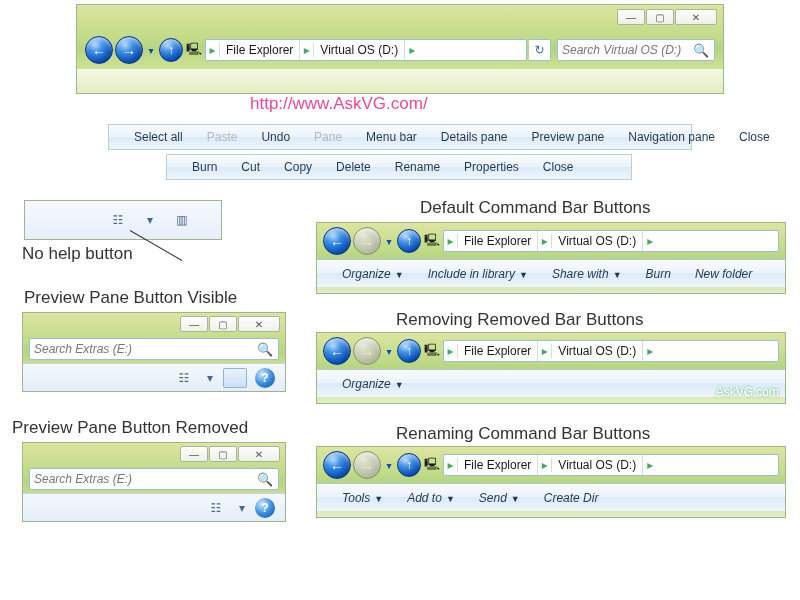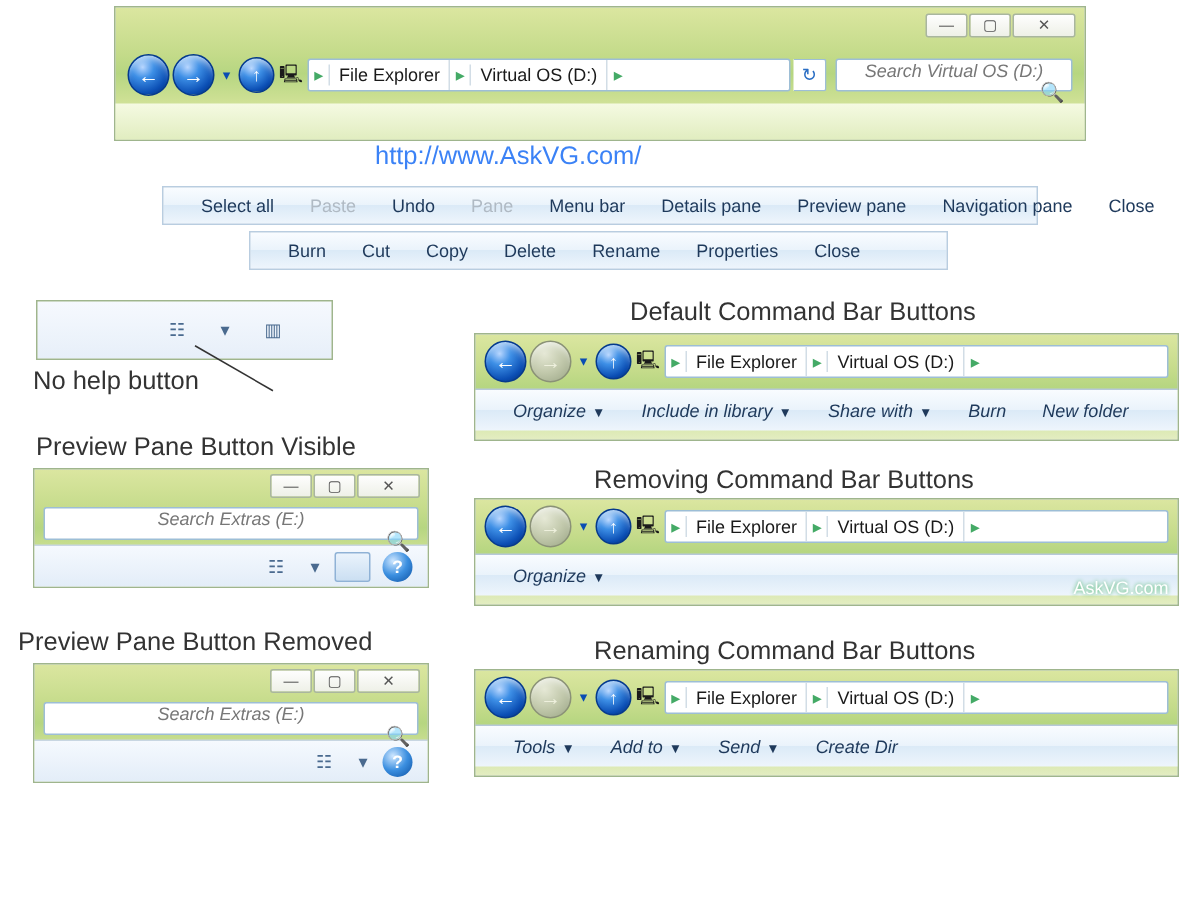--- a/index.html
+++ b/index.html
@@ -32,21 +32,21 @@
     color:#0a4db3; font-size:10px;
   }
   .breadcrumb {
     background:#fff; border:1px solid #9dbed6; height:22px; display:flex; align-items:center;
     border-radius:2px; overflow:hidden;
   }
   .bc-seg { padding:12px 6px; height:100%; display:flex; align-items:center; border-right:1px solid #d2dde6; white-space:nowrap;}
   .bc-sep { width:14px; text-align:center; color:#4a6; border-right:1px solid #d2dde6;}
   .searchbox {
     background:#fff; border:1px solid #9dbed6; height:22px; display:flex; align-items:center;
-    border-radius:2px; padding:0 4px; color:#777; font-style:italic;flex-direction:column;
+    border-radius:2px; padding:0 4px; color:#777; font-style:italic;
   }
   .searchbox .mag { margin-left:auto; color:#2a6ec4; font-style:normal; font-size:13px; }
   .refresh {
     width:22px; height:22px; border:1px solid #9dbed6; border-left:none; background:#fff;
     display:flex; align-items:center; justify-content:center; color:#2a6ec4; border-radius:0 2px 2px 0;
   }
 
   
   .cmd-bar {
     background: linear-gradient(#f9fcff,#eaf3fb 49%,#dbeaf7 50%,#eef5fc);
@@ -68,21 +68,21 @@
   
 
   
   #top-window { left:76px; top:4px; width:648px; height:90px; }
   #top-window .title-area { height:26px; display:flex; justify-content:flex-end; align-items:flex-start; padding:4px 6px 0 0;}
   #top-window .addr-row { height:38px; display:flex; align-items:center; padding:0 8px; gap:2px;}
   #top-window .breadcrumb { flex:1; }
   #top-window .searchbox { width:158px; margin-left:4px;}
   #top-window .bottom-strip { height:24px; background:linear-gradient(#f5fae2,#e1edc0); }
 
-  #url-label { left:250px; top:94px; font-size:17px; color:#3b82f6; position:absolute; }
+  #url-label { left:250px; top:94px; font-size:17px; color:#ec4899; position:absolute; }
 
   
   #bar1 { position:absolute; left:108px; top:124px; width:584px; }
   #bar2 { position:absolute; left:166px; top:154px; width:466px; }
 
   
   #nohelp { left:24px; top:200px; width:198px; height:40px; background:linear-gradient(#f6f9fe,#e7eff9);}
   #nohelp .inner { display:flex; justify-content:flex-end; align-items:center; height:100%; padding-right:26px; gap:14px;}
   #nohelp-line { position:absolute; left:130px; top:230px; width:60px; height:1px; background:#333; transform:rotate(30deg); transform-origin:left; }
   #nohelp-label { left:22px; top:244px; }
@@ -239,21 +239,21 @@
   </div>
   <div class="cmd-bar">
     <span class="cmd-item"><span>Organize</span><span class="ar">▼</span></span>
     <span class="cmd-item"><span>Include in library</span><span class="ar">▼</span></span>
     <span class="cmd-item"><span>Share with</span><span class="ar">▼</span></span>
     <span class="cmd-item">Burn</span>
     <span class="cmd-item">New folder</span>
   </div>
 </div>
 
-<div id="r2-label" class="label">Removing Command Bar Buttons</div>
+<div id="r2-label" class="label">Removing Removed Bar Buttons</div>
 <div id="r2" class="rwin green-bg">
   <div class="addr-row">
     <span class="nav-circle">←</span>
     <span class="nav-circle disabled">→</span>
     <span class="nav-chev">▾</span>
     <span class="nav-circle small">↑</span>
     <span style="width:18px;text-align:center;">🖳</span>
     <div class="breadcrumb">
       <span class="bc-sep">▸</span>
       <span class="bc-seg">File Explorer</span>

